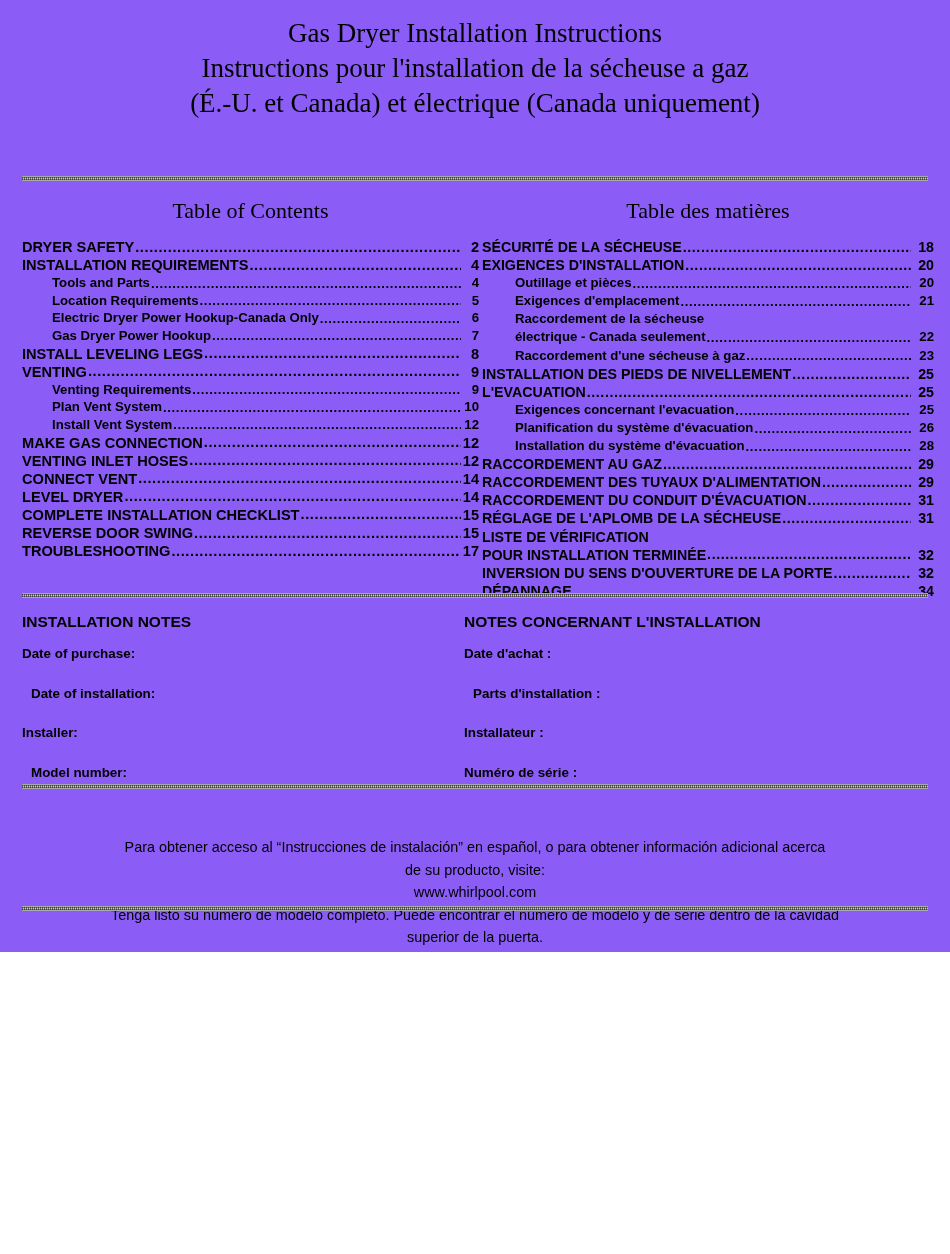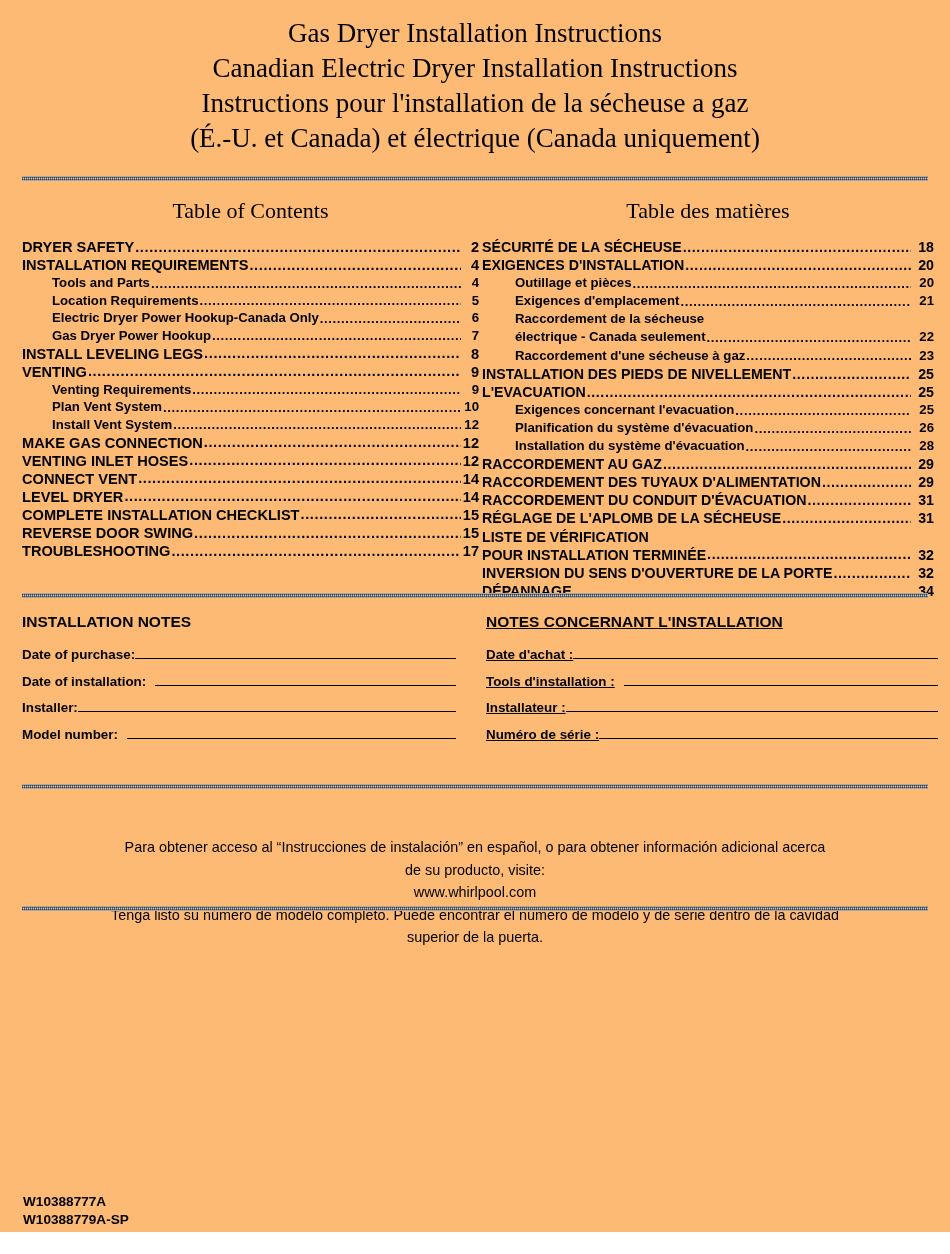--- a/index.html
+++ b/index.html
@@ -3,22 +3,22 @@
 <meta charset="utf-8">
 <style>
   html, body {
     margin: 0;
     padding: 0;
     background: #ffffff;
   }
   .page {
     position: relative;
     width: 950px;
-    height: 1232px;
-    background: #fdba74;
+    height: 952px;
+    background: #8b5cf6;
     font-family: "Liberation Sans", sans-serif;
     color: #000000;
     overflow: hidden;
   }
 
   
   .title-block {
     position: absolute;
     left: 0;
     top: 16px;
@@ -101,37 +101,38 @@
   .toc-page {
     flex: 0 0 auto;
     text-align: right;
     min-width: 17px;
   }
   #toc-right .toc-page { min-width: 22px; }
 
   
   .notes-col { position: absolute; top: 612px; }
   #notes-left  { left: 22px;  width: 434px; }
-  #notes-right { left: 486px; width: 452px; text-decoration: underline; }
+  #notes-right { left: 464px; width: 452px; }
 
   .notes-heading {
     font-weight: 700;
     font-size: 15.5px;
     line-height: 19px;
     margin: 0 0 14px 0;
     white-space: nowrap;
   }
   .note-row {
     display: flex;
     align-items: baseline;
     font-weight: 700;
     font-size: 13.4px;
     line-height: 17px;
     margin-bottom: 8.5px;
     white-space: nowrap;
+    flex-direction: column;
   }
   .note-label { flex: 0 0 auto; }
   .note-blank {
     flex: 1 1 auto;
     border-bottom: 1.4px solid #000;
     height: 13px;
   }
   .note-row.gap .note-blank { margin-left: 9px; }
 
   
@@ -157,21 +158,20 @@
     line-height: 17.5px;
   }
 </style>
 </head>
 <body>
 
 <div class="page">
 
   <div class="title-block">
     <div class="title-line">Gas Dryer Installation Instructions</div>
-    <div class="title-line">Canadian Electric Dryer Installation Instructions</div>
     <div class="title-line">Instructions pour l'installation de la sécheuse a gaz</div>
     <div class="title-line">(É.-U. et Canada) et électrique (Canada uniquement)</div>
   </div>
 
   <div class="rule" id="rule-1"></div>
 
   <div class="toc-col" id="toc-left">
     <div class="toc-heading">Table of Contents</div>
     <ul class="toc-list" id="toc-left-list">
         <li class="toc-row">
@@ -394,21 +394,21 @@
   </div>
 
   <div class="notes-col" id="notes-right">
     <div class="notes-heading">NOTES CONCERNANT L'INSTALLATION</div>
     <div id="notes-right-fields">
         <div class="note-row">
           <span class="note-label">Date d'achat :</span>
           <span class="note-blank"></span>
         </div>
         <div class="note-row gap">
-          <span class="note-label">Tools d'installation :</span>
+          <span class="note-label">Parts d'installation :</span>
           <span class="note-blank"></span>
         </div>
         <div class="note-row">
           <span class="note-label">Installateur :</span>
           <span class="note-blank"></span>
         </div>
         <div class="note-row">
           <span class="note-label">Numéro de série :</span>
           <span class="note-blank"></span>
         </div>

